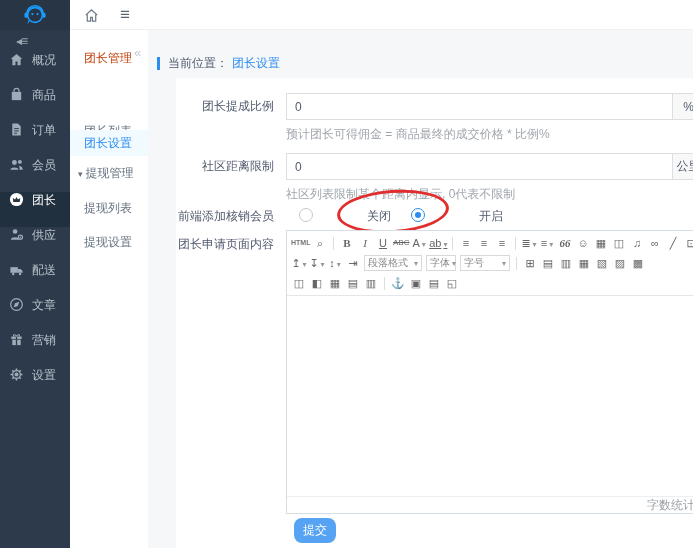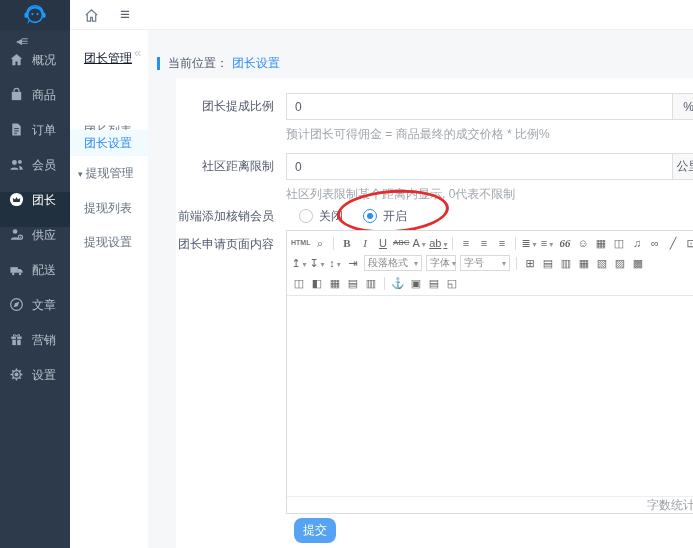--- a/index.html
+++ b/index.html
@@ -22,42 +22,42 @@
   
   .topbar { position:absolute; left:70px; top:0; width:623px; height:30px; background:#fff;
     border-bottom:1px solid #f0f0f0; }
   .tb-icon { position:absolute; top:0; height:30px; display:flex; align-items:center;
     color:#6e7a89; cursor:pointer; }
   .tb-home { left:14px; }
   .tb-menu { left:50px; font-size:17px; font-weight:bold; color:#5c6773; }
   
   .submenu { position:absolute; left:70px; top:30px; width:78px; height:518px; background:#fff; }
   .sub-item { position:absolute; left:14px; font-size:12px; color:#657180; cursor:pointer; white-space:nowrap; }
-  .sub-header { color:#0f172a;text-decoration:underline; }
+  .sub-header { color:#c2410c; }
   .sub-active { left:0; width:78px; background:#f0faff; color:#2d8cf0; padding-left:14px;
     height:26px; line-height:26px; }
   .sub-caret { font-size:9px; color:#657180; margin-right:3px; }
   .sub-collapse { position:absolute; left:64px; top:15px; color:#c5c8ce; font-size:13px; cursor:pointer; }
   
   .content { position:absolute; left:148px; top:30px; width:545px; height:518px; background:#f5f7f9; }
   .breadcrumb { position:absolute; left:9px; top:25px; height:16px; display:flex;
     align-items:center; font-size:12px; color:#515a6e; }
   .bc-bar { width:3px; height:13px; background:#2d8cf0; margin-right:8px; }
   .bc-link { color:#2d8cf0; margin-left:4px; cursor:pointer; }
   .panel { position:absolute; left:12px; top:48px; width:533px; bottom:0; background:#fff;margin-left:16px; }
   .f-label { position:absolute; left:0; width:98px; text-align:right; font-size:12px; color:#515a6e; }
   .igroup { position:absolute; left:110px; display:flex; }
   .igroup input { width:386px; height:27px; border:1px solid #dcdee2; border-right:none;
     padding:0 8px; font-size:12px; color:#515a6e; outline:none; background:#fff; }
   .addon { width:33px; height:27px; border:1px solid #dcdee2; background:#f8f8f9;
     color:#515a6e; font-size:12px; display:flex; align-items:center; justify-content:center; }
   .help { position:absolute; left:110px; font-size:12px; color:#a0a6ad; white-space:nowrap; }
   .radio-row { position:absolute; left:123px; top:127px; height:22px; display:flex;
     align-items:center; font-size:12px; color:#515a6e; }
-  .radio { display:flex; align-items:center; margin-right:20px; cursor:pointer; }
+  .radio { display:flex; margin-right:20px; cursor:pointer;gap:48px; }
   .rdot { width:14px; height:14px; border:1px solid #c5c8ce; border-radius:50%;
     margin-right:6px; background:#fff; position:relative; }
   .radio.checked .rdot { border-color:#2d8cf0; }
   .radio.checked .rdot::after { content:""; position:absolute; left:3px; top:3px;
     width:6px; height:6px; border-radius:50%; background:#2d8cf0; }
   .oval { position:absolute; left:161px; top:112px; width:112px; height:43px;
     border:3px solid #e12d2d; border-radius:50%; transform:rotate(-4deg); pointer-events:none; }
   
   .editor { position:absolute; left:110px; top:152px; width:418px; height:284px;
     border:1px solid #d7dde4; background:#fff; display:flex; flex-direction:column; }

